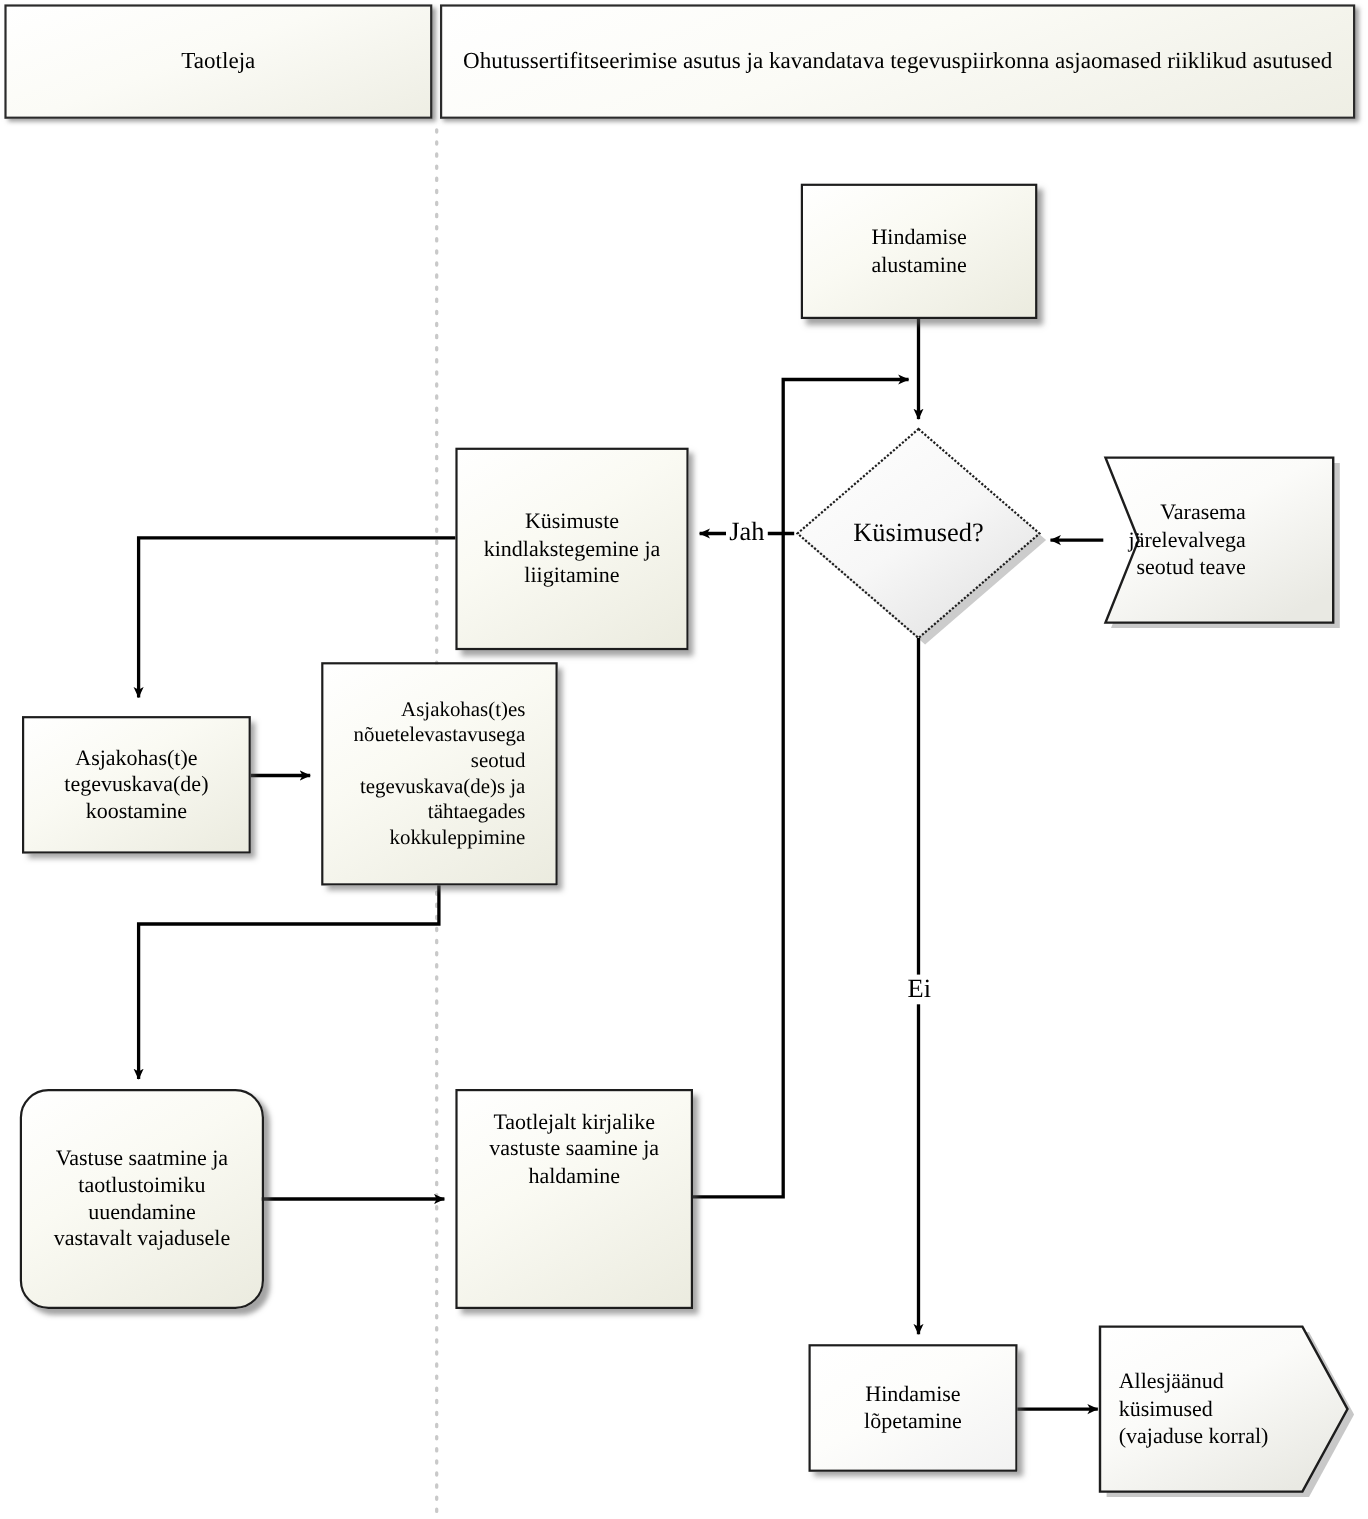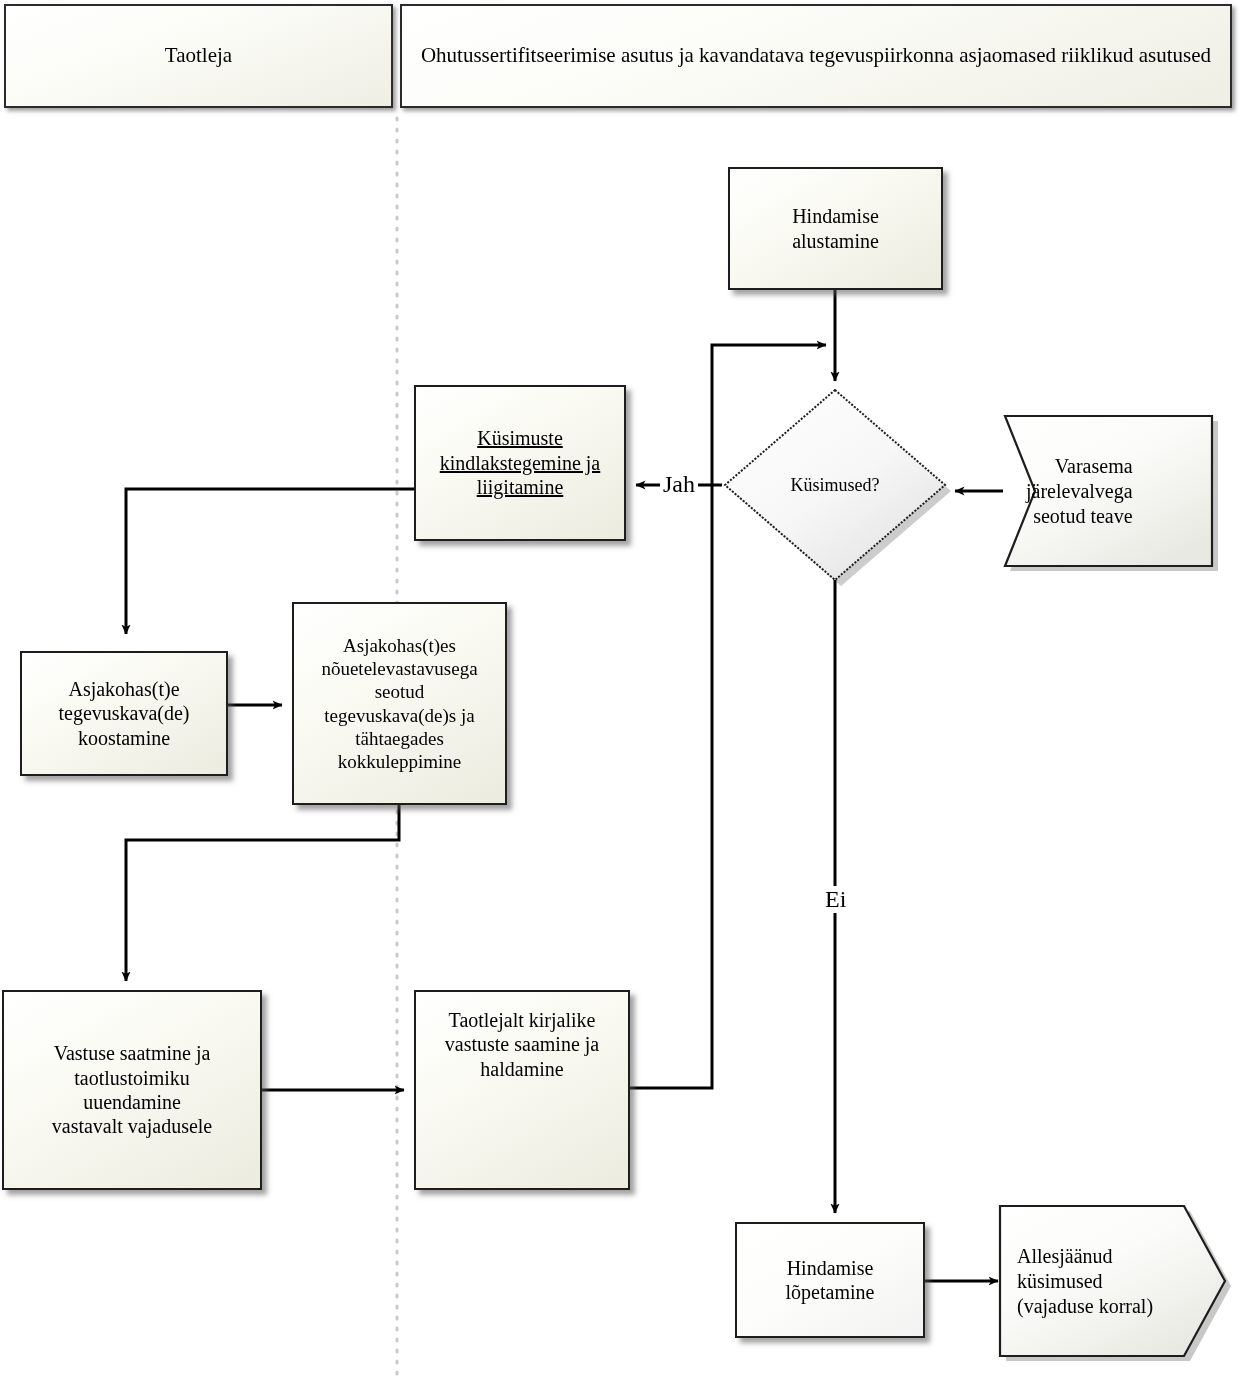--- a/index.html
+++ b/index.html
@@ -19,21 +19,21 @@
   .proc{
     border:2px solid #1d1d1d;
     background:linear-gradient(150deg,#ffffff 0%,#fafaf3 40%,#ebebdf 100%);
     box-shadow:5px 5px 5px rgba(90,90,90,.55);
     font-size:20px;
   }
   .proc.small{font-size:19px;}
   .plain-fill{background:linear-gradient(150deg,#ffffff 0%,#fdfdfb 45%,#f2f2f2 100%);}
   
   .chev-label{position:absolute;display:flex;align-items:center;text-align:left;font-size:20px;line-height:1.25;}
-  .diamond-label{position:absolute;display:flex;align-items:center;justify-content:center;font-size:18px;}
+  .diamond-label{position:absolute;display:flex;align-items:center;justify-content:center;font-size:24px;}
   .edge-label{position:absolute;font-size:24px;background:#fff;padding:0 3px;}
 </style>
 </head>
 <body>
 
 <div id="stage">
 
   <svg class="layer">
     <defs>
       <marker id="arrow" markerWidth="12" markerHeight="12" refX="9.5" refY="5" orient="auto" markerUnits="userSpaceOnUse">
@@ -101,42 +101,42 @@
   <div class="diamond-label" style="left:745px;top:460px;width:180px;height:50px;">
     <span>Küsimused?</span>
   </div>
 
   <div class="chev-label" style="left:1026px;top:421px;width:180px;height:140px;">
     <span class="txt" style="padding:0;white-space:pre-line;text-align:right;">Varasema
 järelevalvega
 seotud teave</span>
   </div>
 
-  <div class="node proc" style="left:414px;top:385px;width:212px;height:156px;text-decoration:underline;">
+  <div class="node proc" style="left:414px;top:407px;width:212px;height:184px;">
     <span class="txt">Küsimuste
 kindlakstegemine ja
 liigitamine</span>
   </div>
 
   <div class="node proc" style="left:20px;top:651px;width:208px;height:125px;">
     <span class="txt">Asjakohas(t)e
 tegevuskava(de)
 koostamine</span>
   </div>
 
-  <div class="node proc small" style="left:292px;top:602px;width:215px;height:203px;">
+  <div class="node proc small" style="left:292px;top:602px;width:215px;height:203px;text-align:right;">
     <span class="txt">Asjakohas(t)es
 nõuetelevastavusega
 seotud
 tegevuskava(de)s ja
 tähtaegades
 kokkuleppimine</span>
   </div>
 
-  <div class="node proc" style="left:2px;top:990px;width:260px;height:200px;">
+  <div class="node proc" style="left:18px;top:990px;width:222px;height:200px;border-radius:26px;">
     <span class="txt">Vastuse saatmine ja
 taotlustoimiku
 uuendamine
 vastavalt vajadusele</span>
   </div>
 
   <div class="node proc" style="left:414px;top:990px;width:216px;height:200px;align-items:flex-start;padding-top:16px;text-align:center;">
     <span class="txt">Taotlejalt kirjalike
 vastuste saamine ja
 haldamine</span>

